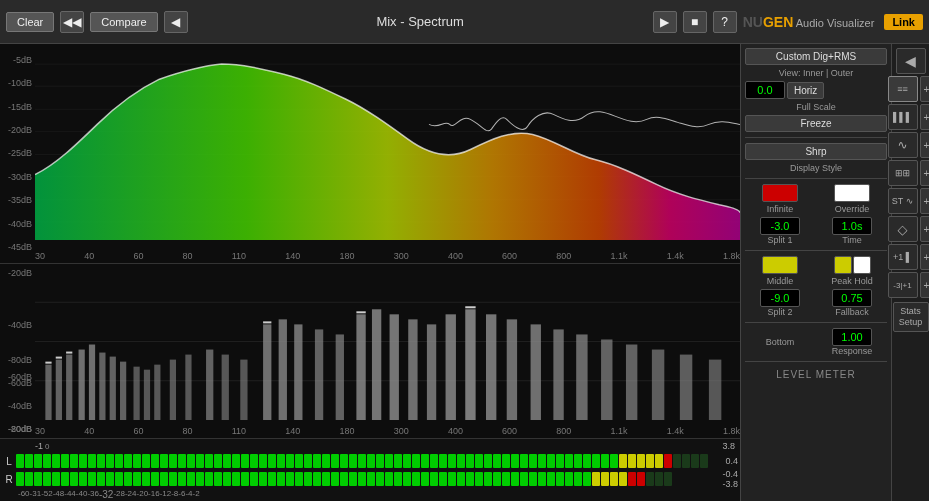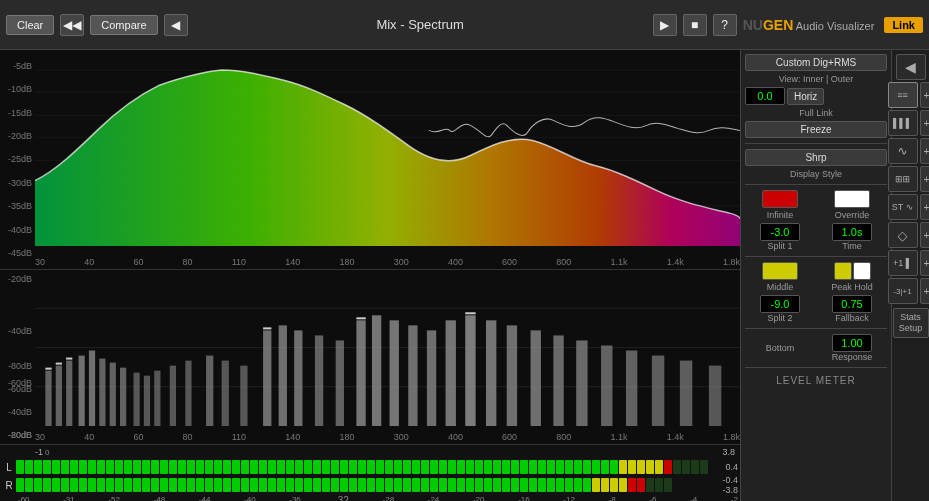--- a/index.html
+++ b/index.html
@@ -8,21 +8,21 @@
       height: 501px;
       background: #1a1a1a;
       font-family: Arial, sans-serif;
       font-size: 11px;
       color: #ccc;
       overflow: hidden;
     }
 
     
     #top-bar {
-      height: 50px;
+      height: 44px;
       background: #2a2a2a;
       border-bottom: 1px solid #444;
       display: flex;
       align-items: center;
       padding: 0 6px;
       gap: 6px;
     }
     .top-btn {
       background: #555;
       border: 1px solid #777;
@@ -631,21 +631,21 @@
           <div style="width:8px;height:14px;background:#1a3a1a;border-radius:1px;"></div>
           <div style="width:8px;height:14px;background:#1a3a1a;border-radius:1px;"></div>
         </div>
         <div style="width:30px;font-size:9px;color:#aaa;text-align:right;">
           <div>-0.4</div>
           <div>-3.8</div>
         </div>
       </div>
 
       <div style="display:flex;padding:1px 2px 0 18px;">
-        <div style="flex:1;display:flex;justify-content:space-between;">
+        <div style="flex:1;display:flex;">
           <span style="color:#888;font-size:8px;">-60</span>
           <span style="color:#888;font-size:8px;">-31</span>
           <span style="color:#888;font-size:8px;">-52</span>
           <span style="color:#888;font-size:8px;">-48</span>
           <span style="color:#888;font-size:8px;">-44</span>
           <span style="color:#888;font-size:8px;">-40</span>
           <span style="color:#888;font-size:8px;">-36</span>
           <span style="color:#888;font-size:10px;">-32</span>
           <span style="color:#888;font-size:8px;">-28</span>
           <span style="color:#888;font-size:8px;">-24</span>
@@ -664,21 +664,21 @@
   <div id="right-panel">
 
     <button class="ctrl-btn" style="width:100%;font-size:10px;">Custom Dig+RMS</button>
 
     <div class="ctrl-label">View: Inner | Outer</div>
 
     <div class="right-row">
       <div class="value-display">0.0</div>
       <button class="ctrl-btn">Horiz</button>
     </div>
-    <div class="ctrl-label">Full Link</div>
+    <div class="ctrl-label">Full Scale</div>
 
     <button class="ctrl-btn" style="width:100%;">Freeze</button>
 
     <div class="divider-h"></div>
 
     <button class="ctrl-btn" style="width:100%;">Shrp</button>
     <div class="ctrl-label">Display Style</div>
 
     <div class="divider-h"></div>
 

